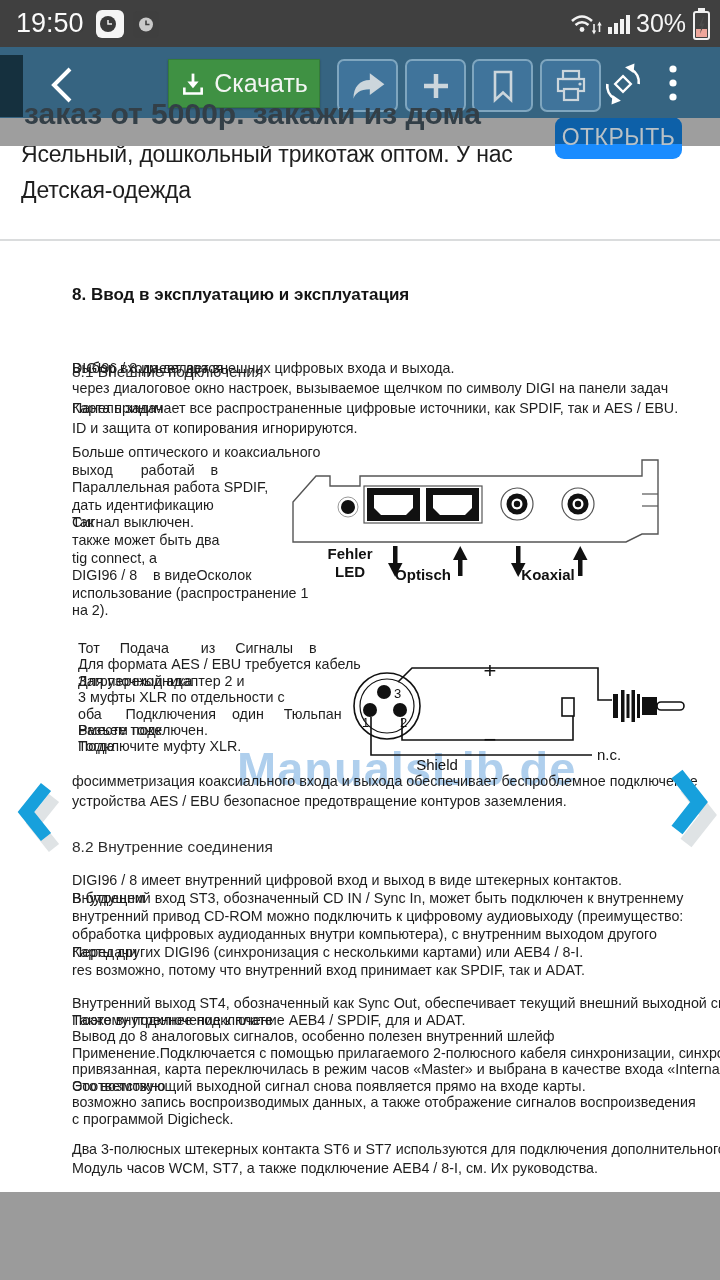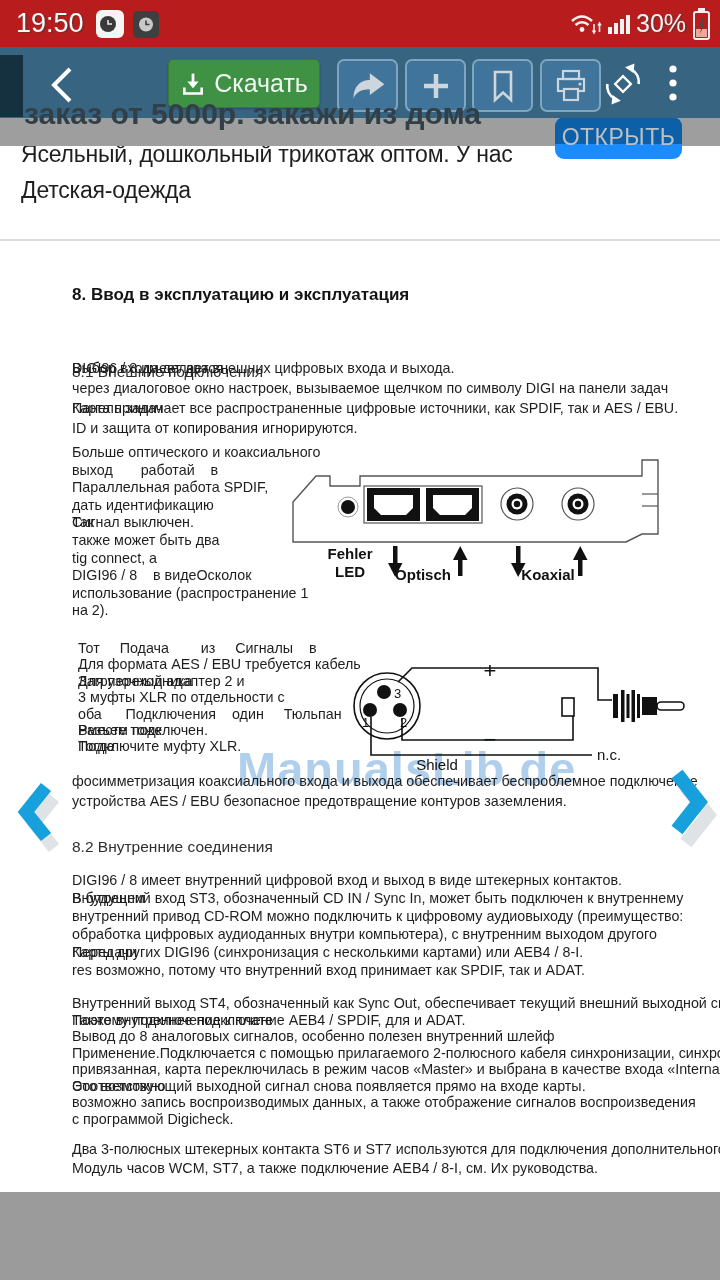--- a/index.html
+++ b/index.html
@@ -1,26 +1,26 @@
 <!DOCTYPE html>
 <html><head>
 <meta charset="utf-8">
 <style>
   html,body{margin:0;padding:0;}
   body{width:720px;height:1280px;position:relative;overflow:hidden;background:#fff;
        font-family:"Liberation Sans",sans-serif;}
   .abs{position:absolute;}
   
-  .statusbar{left:0;top:0;width:720px;height:47px;background:#b91c1c;z-index:7;}
+  .statusbar{left:0;top:0;width:720px;height:47px;background:#404040;z-index:7;}
   .s-time{left:16px;top:8px;font-size:27px;color:#fafafa;text-shadow:2px 1px 0 rgba(60,60,60,.5);}
   .s-pct{left:636px;top:9px;font-size:25px;color:#f5f5f5;text-shadow:2px 1px 0 rgba(60,60,60,.45);}
   
   .toolbar{left:0;top:47px;width:720px;height:71px;background:#366481;z-index:5;}
   .btn-green{left:168px;top:12px;width:150px;height:47px;background:#3f9143;border:1px solid #357c39;
-     border-radius:5px;display:flex;align-items:center;justify-content:center;gap:8px;
+     border-radius:0;display:flex;align-items:center;justify-content:center;gap:8px;
      color:#f2f5f2;font-size:25px;box-shadow:0 1px 2px rgba(0,0,0,.25);}
   .btn-sq{top:12px;width:57px;height:49px;background:#40749b;border:2px solid #7fa6bf;border-radius:7px;
      display:flex;align-items:center;justify-content:center;}
   .darknotch{left:0;top:55px;width:23px;height:62px;background:#15303e;z-index:6;}
   
   .adstrip{left:0;top:114px;width:720px;height:32px;background:#9e9e9e;z-index:3;}
   .openbtn{left:555px;top:117px;width:127px;height:42px;border-radius:9px;z-index:4;
      background:linear-gradient(#0d60a8 0 64%,#1a8cff 64% 100%);
      color:#b9c1c6;font-size:23px;letter-spacing:.5px;text-align:center;line-height:40px;}
   .headwrap{left:0;top:104px;width:720px;height:44px;overflow:hidden;z-index:6;}

